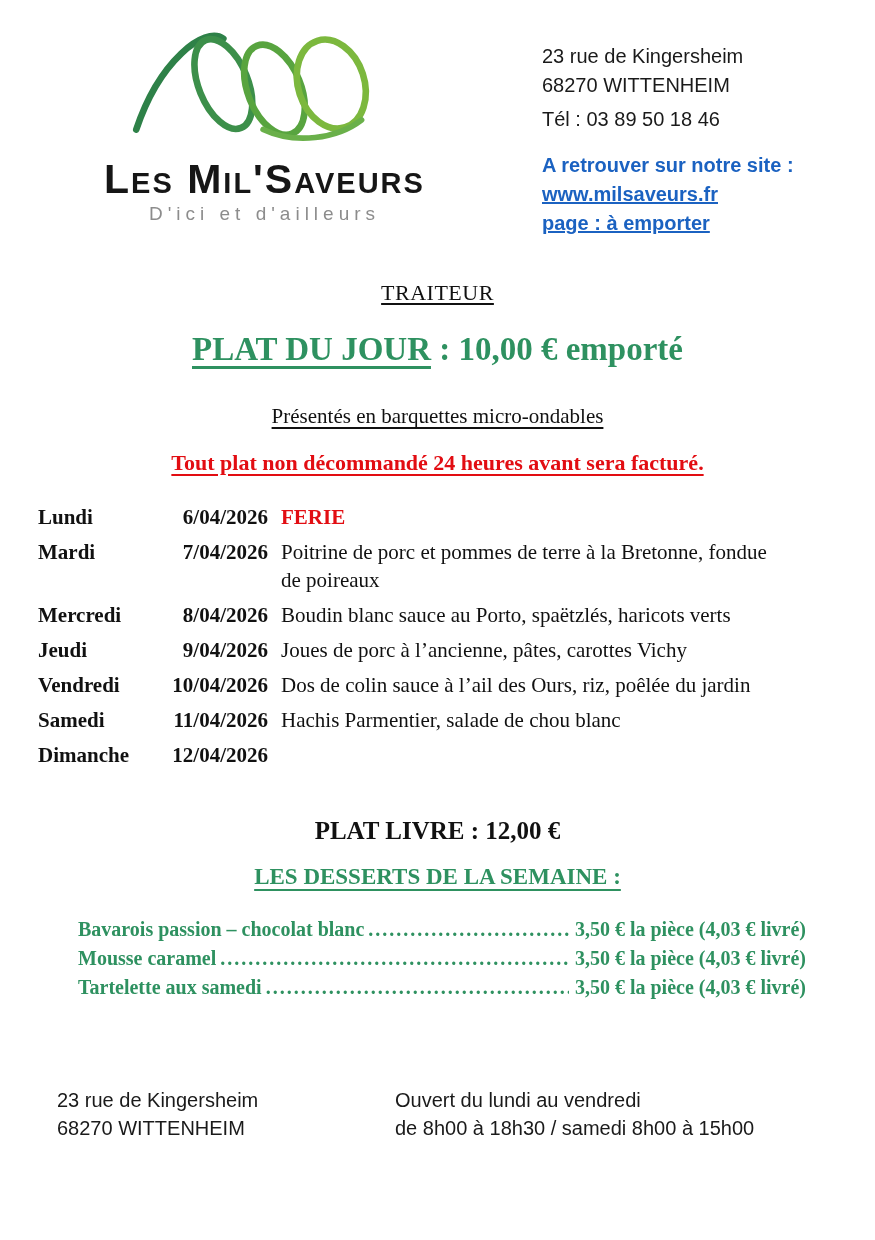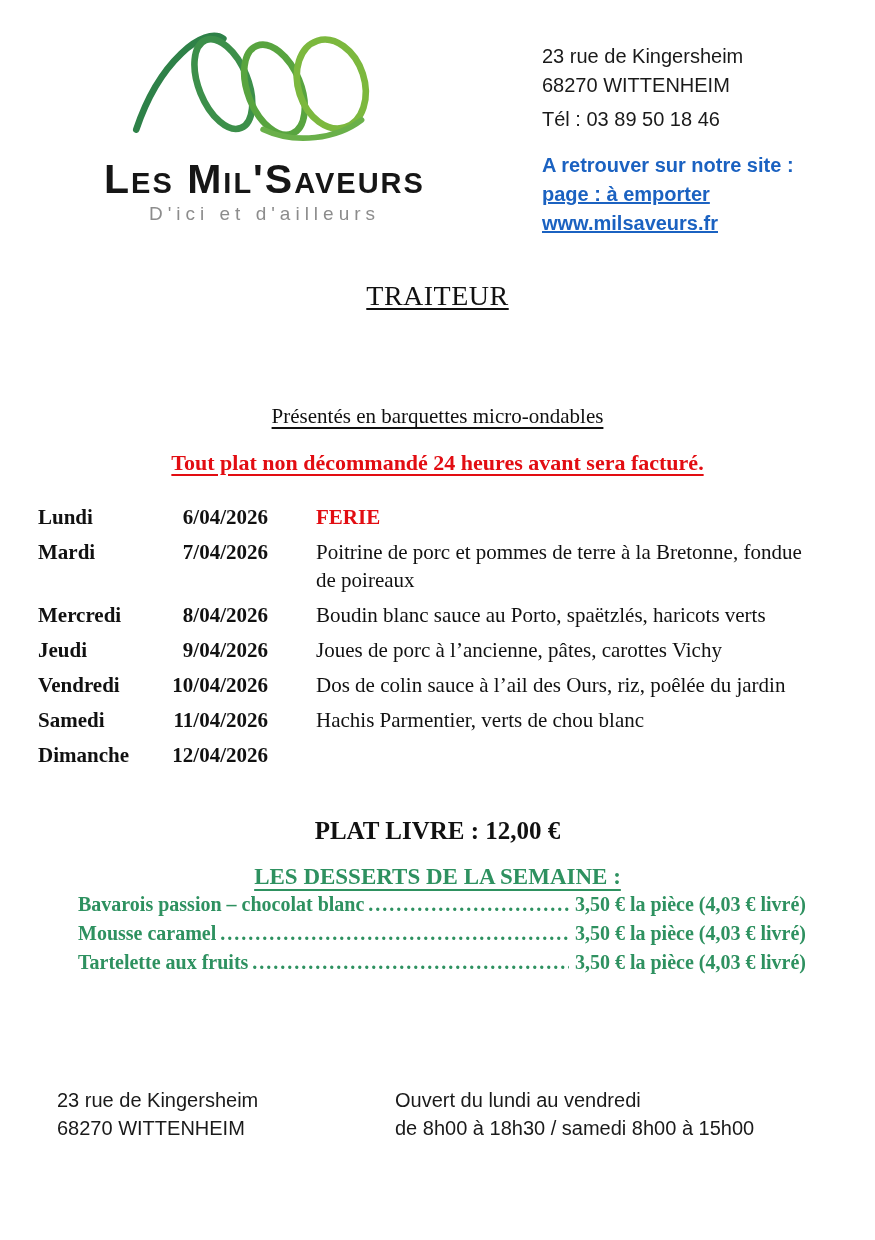--- a/index.html
+++ b/index.html
@@ -41,21 +41,21 @@
     font-family:"Liberation Sans", sans-serif;
     font-size:20px; line-height:29px; color:#1a1a1a;
   }
   .contact-phone { margin-top:5px; }
   .contact-site { margin-top:17px; font-weight:700; color:var(--link-blue); }
   .contact-site .u { text-decoration:underline; }
 
   
   .center-line { position:absolute; left:0; right:0; text-align:center; }
   .traiteur {
-    top:280px; font-size:28px; letter-spacing:0.5px;
+    top:280px; font-size:22px; letter-spacing:0.5px;
     text-decoration:underline; text-underline-offset:3px;
   }
   .plat-jour {
     top:331px; font-size:33px; font-weight:700; color:var(--green);
   }
   .plat-jour .u {
     text-decoration:underline; text-decoration-thickness:3px; text-underline-offset:6px;
   }
   .presentes {
     top:404px; font-size:21px;
@@ -70,32 +70,32 @@
   .menu-table {
     position:absolute; top:503px; left:38px; right:40px;
     display:grid;
     grid-template-columns:112px 105px 1fr;
     column-gap:13px;
     row-gap:7px;
     font-size:21px; line-height:28px;
   }
   .menu-day  { font-weight:700; }
   .menu-date { font-weight:700; text-align:right; white-space:nowrap; }
-  .menu-dish { white-space:pre-line;margin-left:35px; }
+  .menu-dish { white-space:pre-line; }
   .menu-dish.holiday { color:var(--red); font-weight:700; }
 
   .plat-livre { top:817px; font-size:25px; font-weight:700; }
 
   .desserts-heading {
     top:864px; font-size:23px; font-weight:700; color:var(--green);
     text-decoration:underline; text-decoration-thickness:2px; text-underline-offset:5px;
   }
 
   .dessert-list {
-    position:absolute; top:890px; left:78px; width:728px;
+    position:absolute; top:915px; left:78px; width:728px;
     font-size:20px; font-weight:700; color:var(--green);
     line-height:29px;
   }
   .dessert-row { display:flex; align-items:baseline; }
   .dessert-name { white-space:nowrap; }
   .dessert-dots {
     flex:1; overflow:hidden; white-space:nowrap;
     margin:0 6px 0 4px; letter-spacing:2px;
   }
   .dessert-dots::after {
@@ -134,27 +134,30 @@
     <div class="logo-title">Les Mil'Saveurs</div>
     <div class="logo-tagline">D'ici et d'ailleurs</div>
   </div>
 
   <div class="contact-block">
     <div>23 rue de Kingersheim</div>
     <div>68270 WITTENHEIM</div>
     <div class="contact-phone">Tél : 03 89 50 18 46</div>
     <div class="contact-site">
       <div>A retrouver sur notre site :</div>
+      <div class="u">www.milsaveurs.fr</div>
       <div class="u">page : à emporter</div>
-      <div class="u">www.milsaveurs.fr</div>
     </div>
   </div>
 
   <div class="center-line traiteur">TRAITEUR</div>
 
+  <div class="center-line plat-jour">
+    <span class="u">PLAT DU JOUR</span><span> : 10,00 € emporté</span>
+  </div>
 
   <div class="center-line presentes">Présentés en barquettes micro-ondables</div>
 
   <div class="center-line warning">Tout plat non décommandé 24 heures avant sera facturé.</div>
 
   <div class="menu-table">
     <div class="menu-day">Lundi</div>
     <div class="menu-date">6/04/2026</div>
     <div class="menu-dish holiday">FERIE</div>
 
@@ -170,21 +173,21 @@
     <div class="menu-day">Jeudi</div>
     <div class="menu-date">9/04/2026</div>
     <div class="menu-dish">Joues de porc à l’ancienne, pâtes, carottes Vichy</div>
 
     <div class="menu-day">Vendredi</div>
     <div class="menu-date">10/04/2026</div>
     <div class="menu-dish">Dos de colin sauce à l’ail des Ours, riz, poêlée du jardin</div>
 
     <div class="menu-day">Samedi</div>
     <div class="menu-date">11/04/2026</div>
-    <div class="menu-dish">Hachis Parmentier, verts de chou blanc</div>
+    <div class="menu-dish">Hachis Parmentier, salade de chou blanc</div>
 
     <div class="menu-day">Dimanche</div>
     <div class="menu-date">12/04/2026</div>
   </div>
 
   <div class="center-line plat-livre">PLAT LIVRE : 12,00 €</div>
 
   <div class="center-line desserts-heading">LES DESSERTS DE LA SEMAINE :</div>
 
   <div class="dessert-list">
@@ -192,21 +195,21 @@
       <span class="dessert-name">Bavarois passion – chocolat blanc</span>
       <span class="dessert-dots"></span>
       <span class="dessert-price">3,50 € la pièce (4,03 € livré)</span>
     </div>
     <div class="dessert-row">
       <span class="dessert-name">Mousse caramel</span>
       <span class="dessert-dots"></span>
       <span class="dessert-price">3,50 € la pièce (4,03 € livré)</span>
     </div>
     <div class="dessert-row">
-      <span class="dessert-name">Tartelette aux fruits</span>
+      <span class="dessert-name">Tartelette aux samedi</span>
       <span class="dessert-dots"></span>
       <span class="dessert-price">3,50 € la pièce (4,03 € livré)</span>
     </div>
   </div>
 
 
   <div class="footer">
     <div class="footer-address">
       <div>23 rue de Kingersheim</div>
       <div>68270 WITTENHEIM</div>

